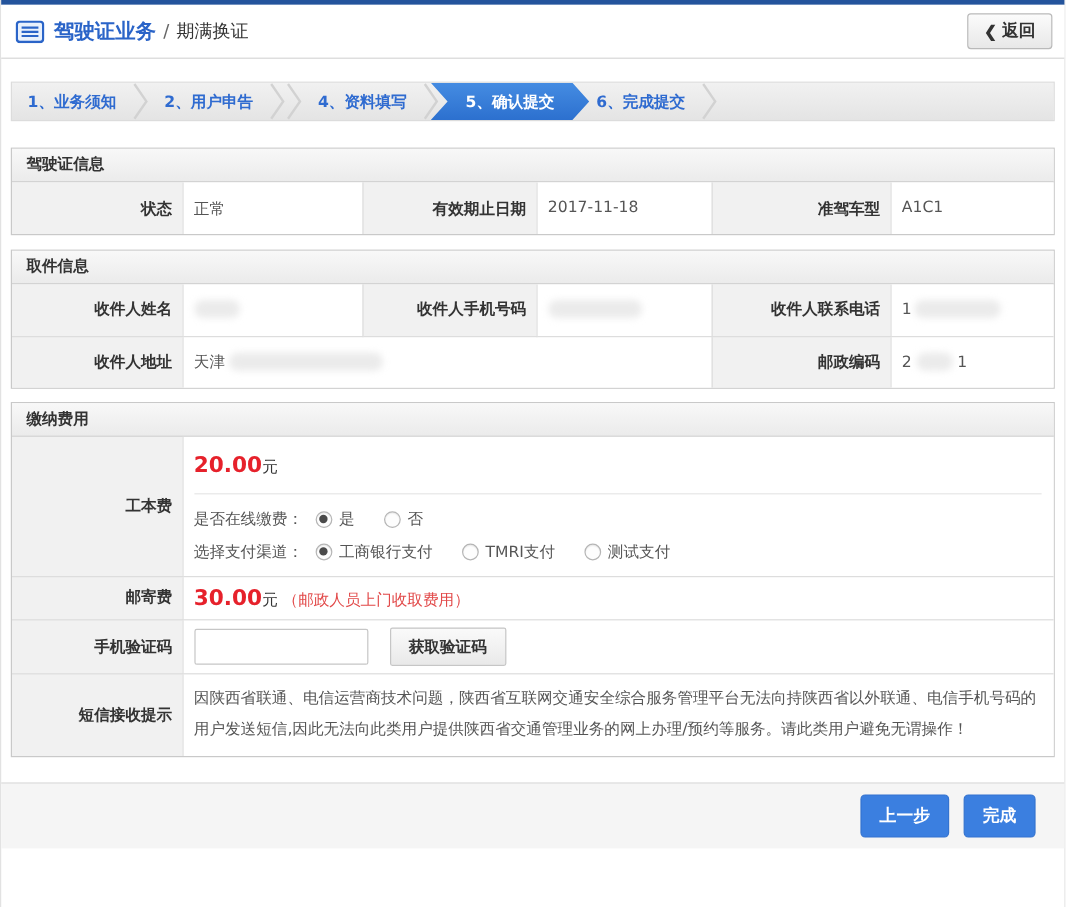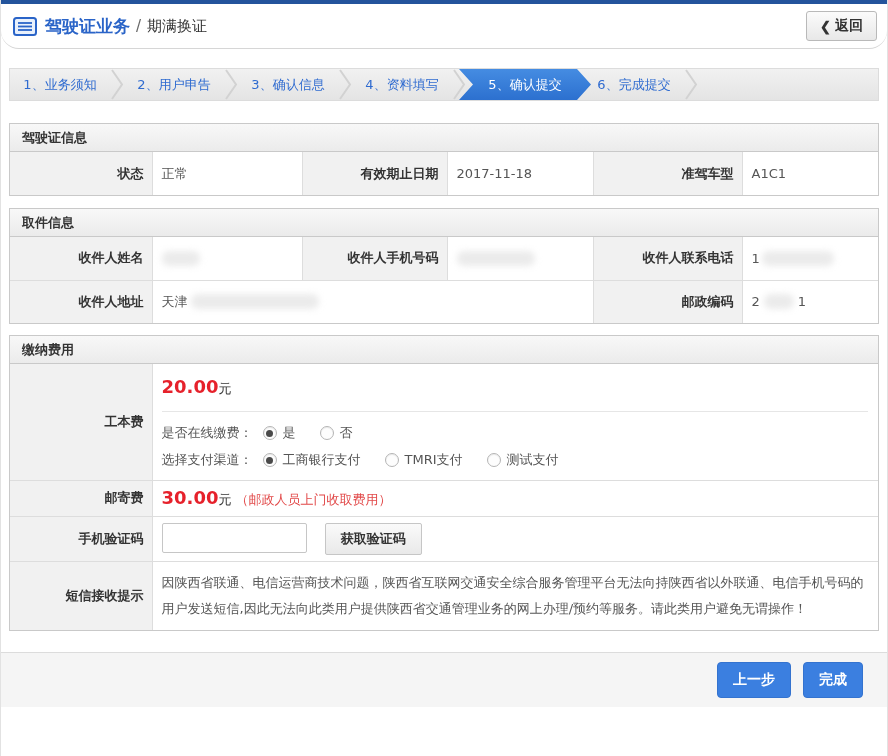--- a/index.html
+++ b/index.html
@@ -7,21 +7,21 @@
   body {
     font-family:"DejaVu Sans","Liberation Sans",sans-serif;
     font-size:13px; color:#333; background:#fff; overflow:hidden;
   }
   .page { width:888px; height:756px; border-left:1px solid #e2e2e2; border-right:1px solid #e2e2e2; background:#fff; }
 
   
   .topbar { height:4px; background:#24549c; }
 
   
-  .header { height:45px; display:flex; align-items:center; padding:0 10px 0 12px; border-bottom:1px solid #d6d6d6; background:#fff;border-radius:18px; }
+  .header { height:45px; display:flex; align-items:center; padding:0 10px 0 12px; border-bottom:1px solid #d6d6d6; background:#fff; }
   .header .hicon { margin-right:8px; display:inline-flex; }
   .header .htitle { color:#2a64c8; font-weight:bold; font-size:17px; }
   .header .hsep { color:#666; font-size:15px; margin:0 6px; }
   .header .hsub { color:#333; font-size:15px; }
   .spacer { flex:1; }
   .back-btn {
     display:inline-flex; align-items:center; gap:4px;
     background:linear-gradient(#fbfbfb,#e8e8e8);
     border:1px solid #b9b9b9; border-radius:3px;
     padding:5px 13px; font-size:14px; font-weight:bold; color:#333; cursor:pointer;
@@ -30,21 +30,21 @@
 
   
   .steps {
     margin:19px 8px 0 8px; height:33px;
     background:linear-gradient(#f1f1f1,#e4e4e4);
     border:1px solid #dcdcdc;
     display:flex; align-items:stretch; overflow:hidden;
   }
   .step {
     width:100px; display:flex; align-items:center; justify-content:center;
-    color:#2f6bd0; font-weight:normal; font-size:13px; cursor:pointer; white-space:nowrap;
+    color:#2f6bd0; font-weight:bold; font-size:13px; cursor:pointer; white-space:nowrap;
   }
   .step.active {
     width:132px; color:#fff; margin:0 -7px; z-index:2;
     background:linear-gradient(#458ce2,#2c70cf);
     clip-path:polygon(14px 50%, 0 0, calc(100% - 14px) 0, 100% 50%, calc(100% - 14px) 100%, 0 100%);
   }
   .step-sep { display:flex; align-items:center; }
   .steps .fill { flex:1; }
 
   
@@ -138,21 +138,20 @@
         <svg width="14" height="33">
           <polyline points="2,2 12,16.5 2,31" stroke="#d2d2d2" fill="none" stroke-width="2"></polyline>
         </svg>
       </span>
     <span class="step">2、用户申告</span>
     <span class="step-sep">
         <svg width="14" height="33">
           <polyline points="2,2 12,16.5 2,31" stroke="#d2d2d2" fill="none" stroke-width="2"></polyline>
         </svg>
       </span>
-    <span class="step">3、确认信息</span>
     <span class="step-sep">
         <svg width="14" height="33">
           <polyline points="2,2 12,16.5 2,31" stroke="#d2d2d2" fill="none" stroke-width="2"></polyline>
         </svg>
       </span>
     <span class="step">4、资料填写</span>
     <span class="step-sep">
         <svg width="14" height="33">
           <polyline points="2,2 12,16.5 2,31" stroke="#d2d2d2" fill="none" stroke-width="2"></polyline>
         </svg>

